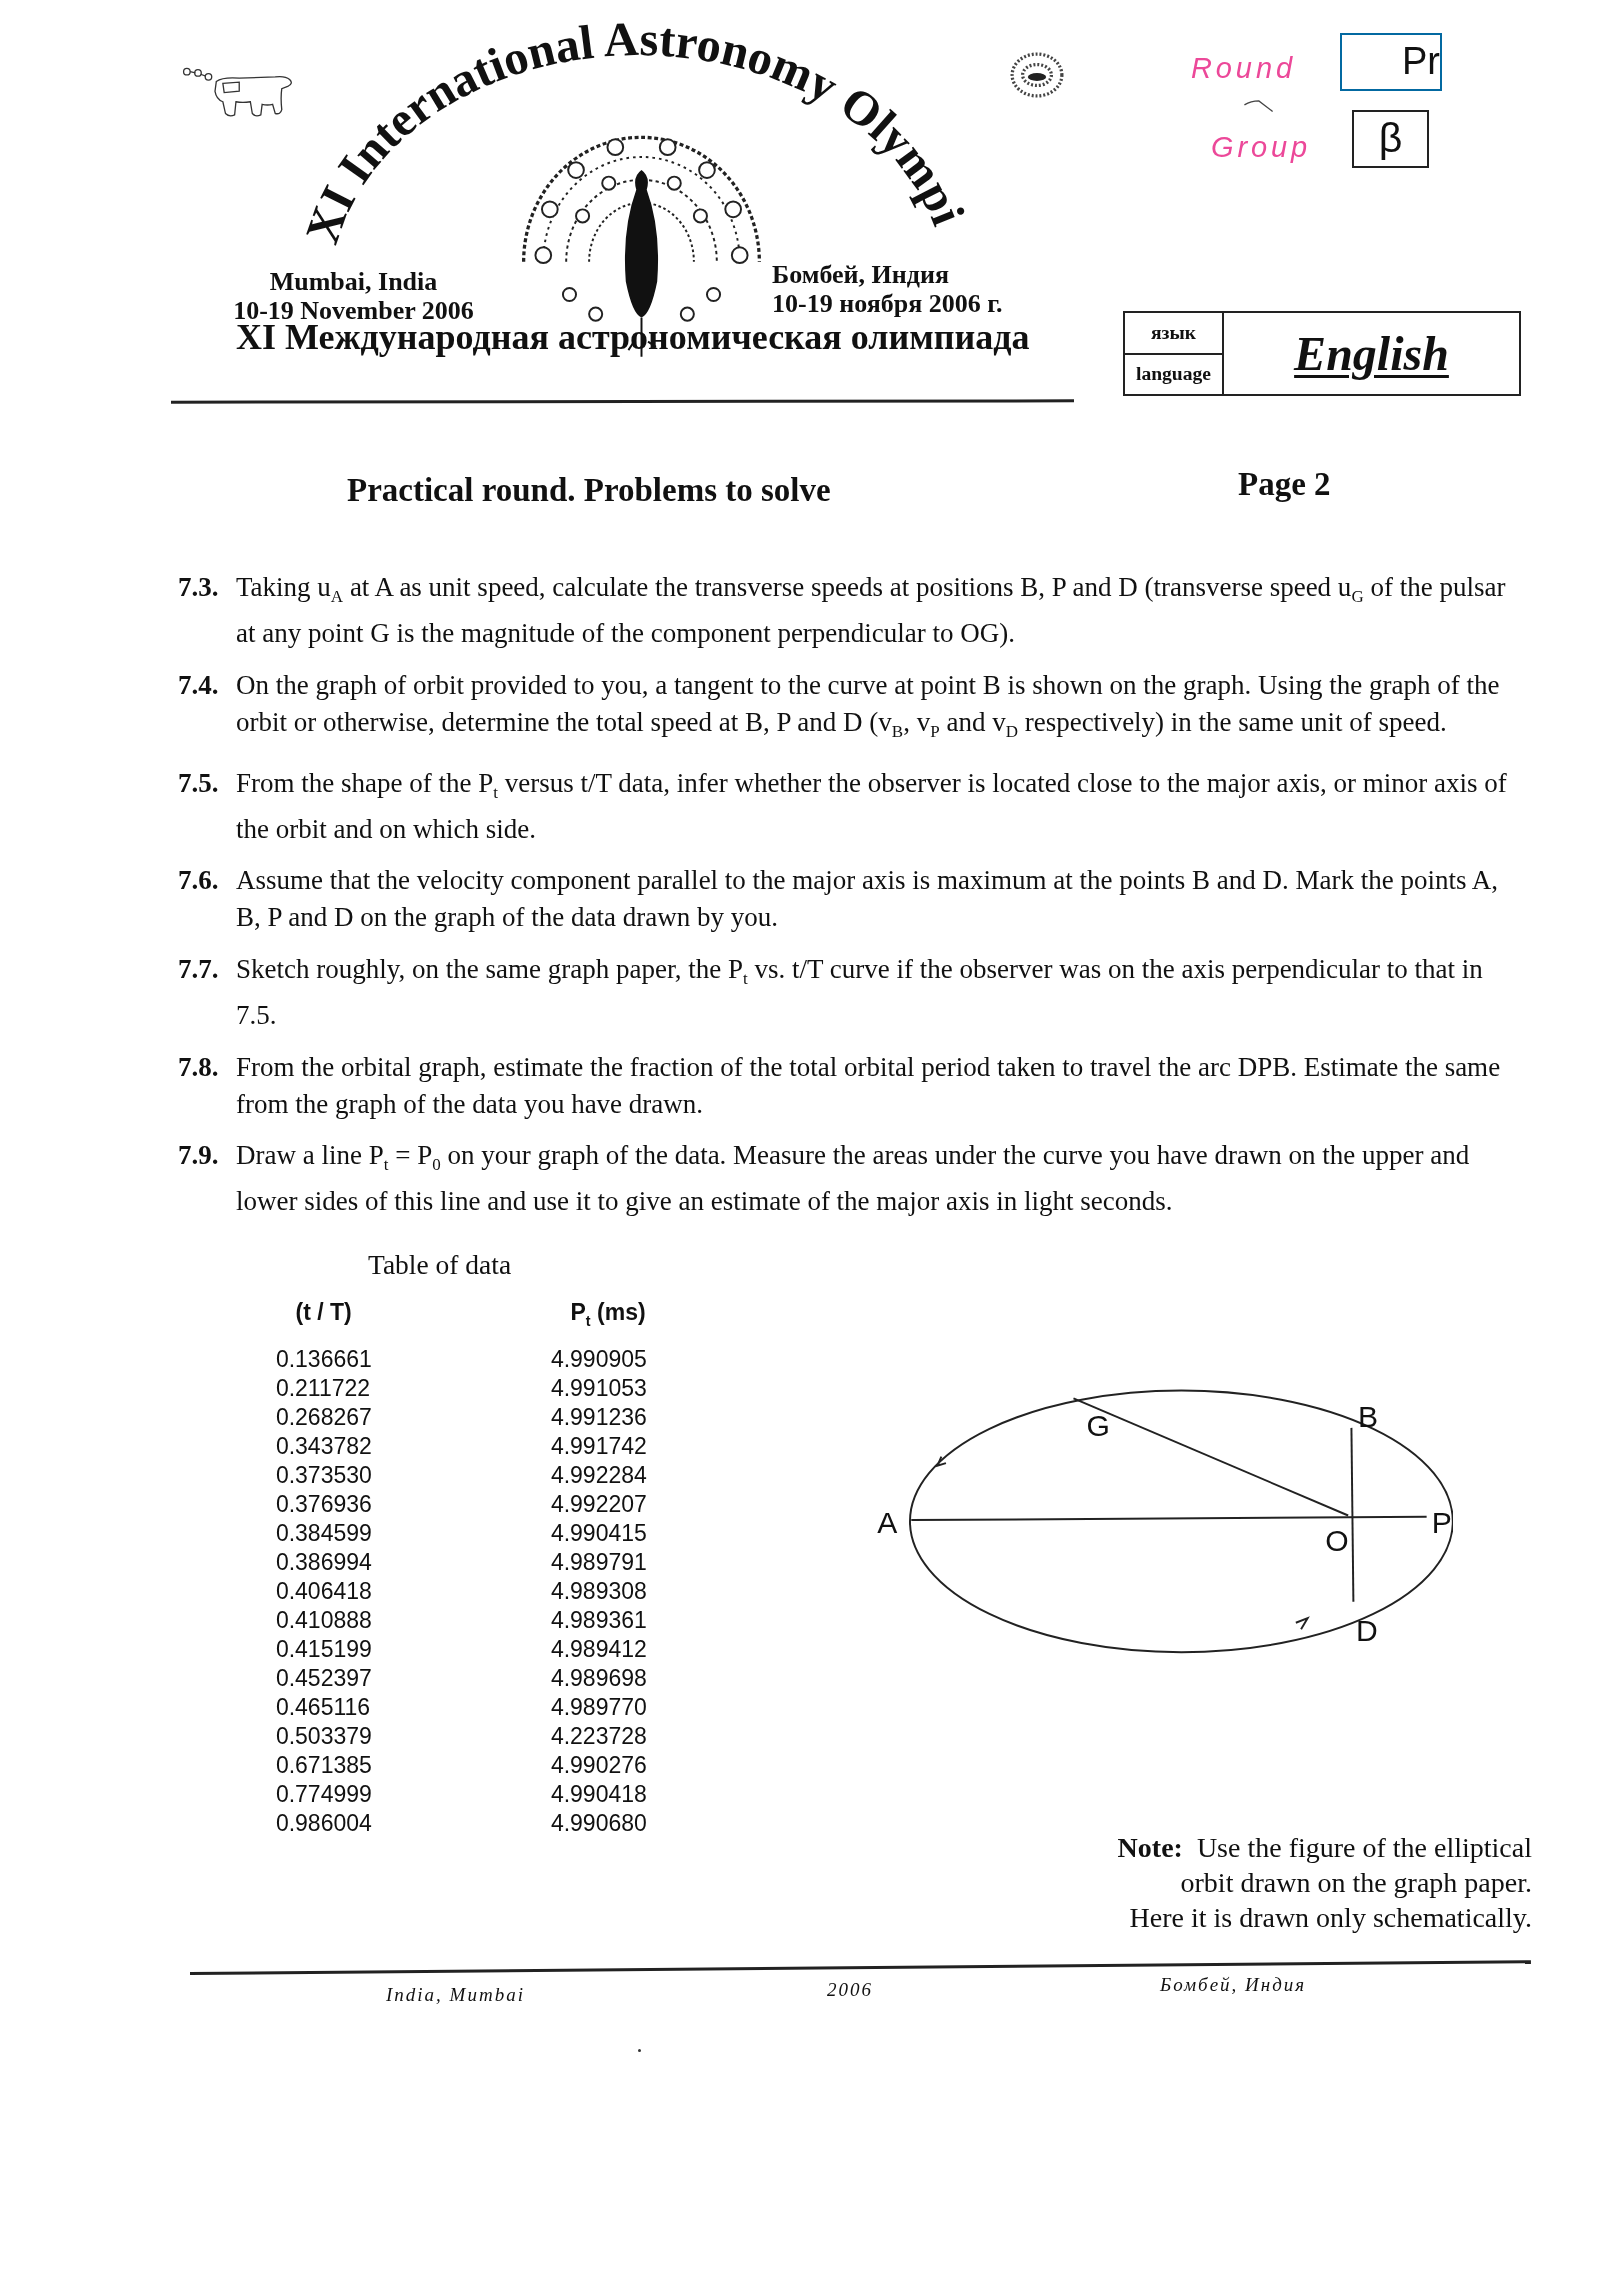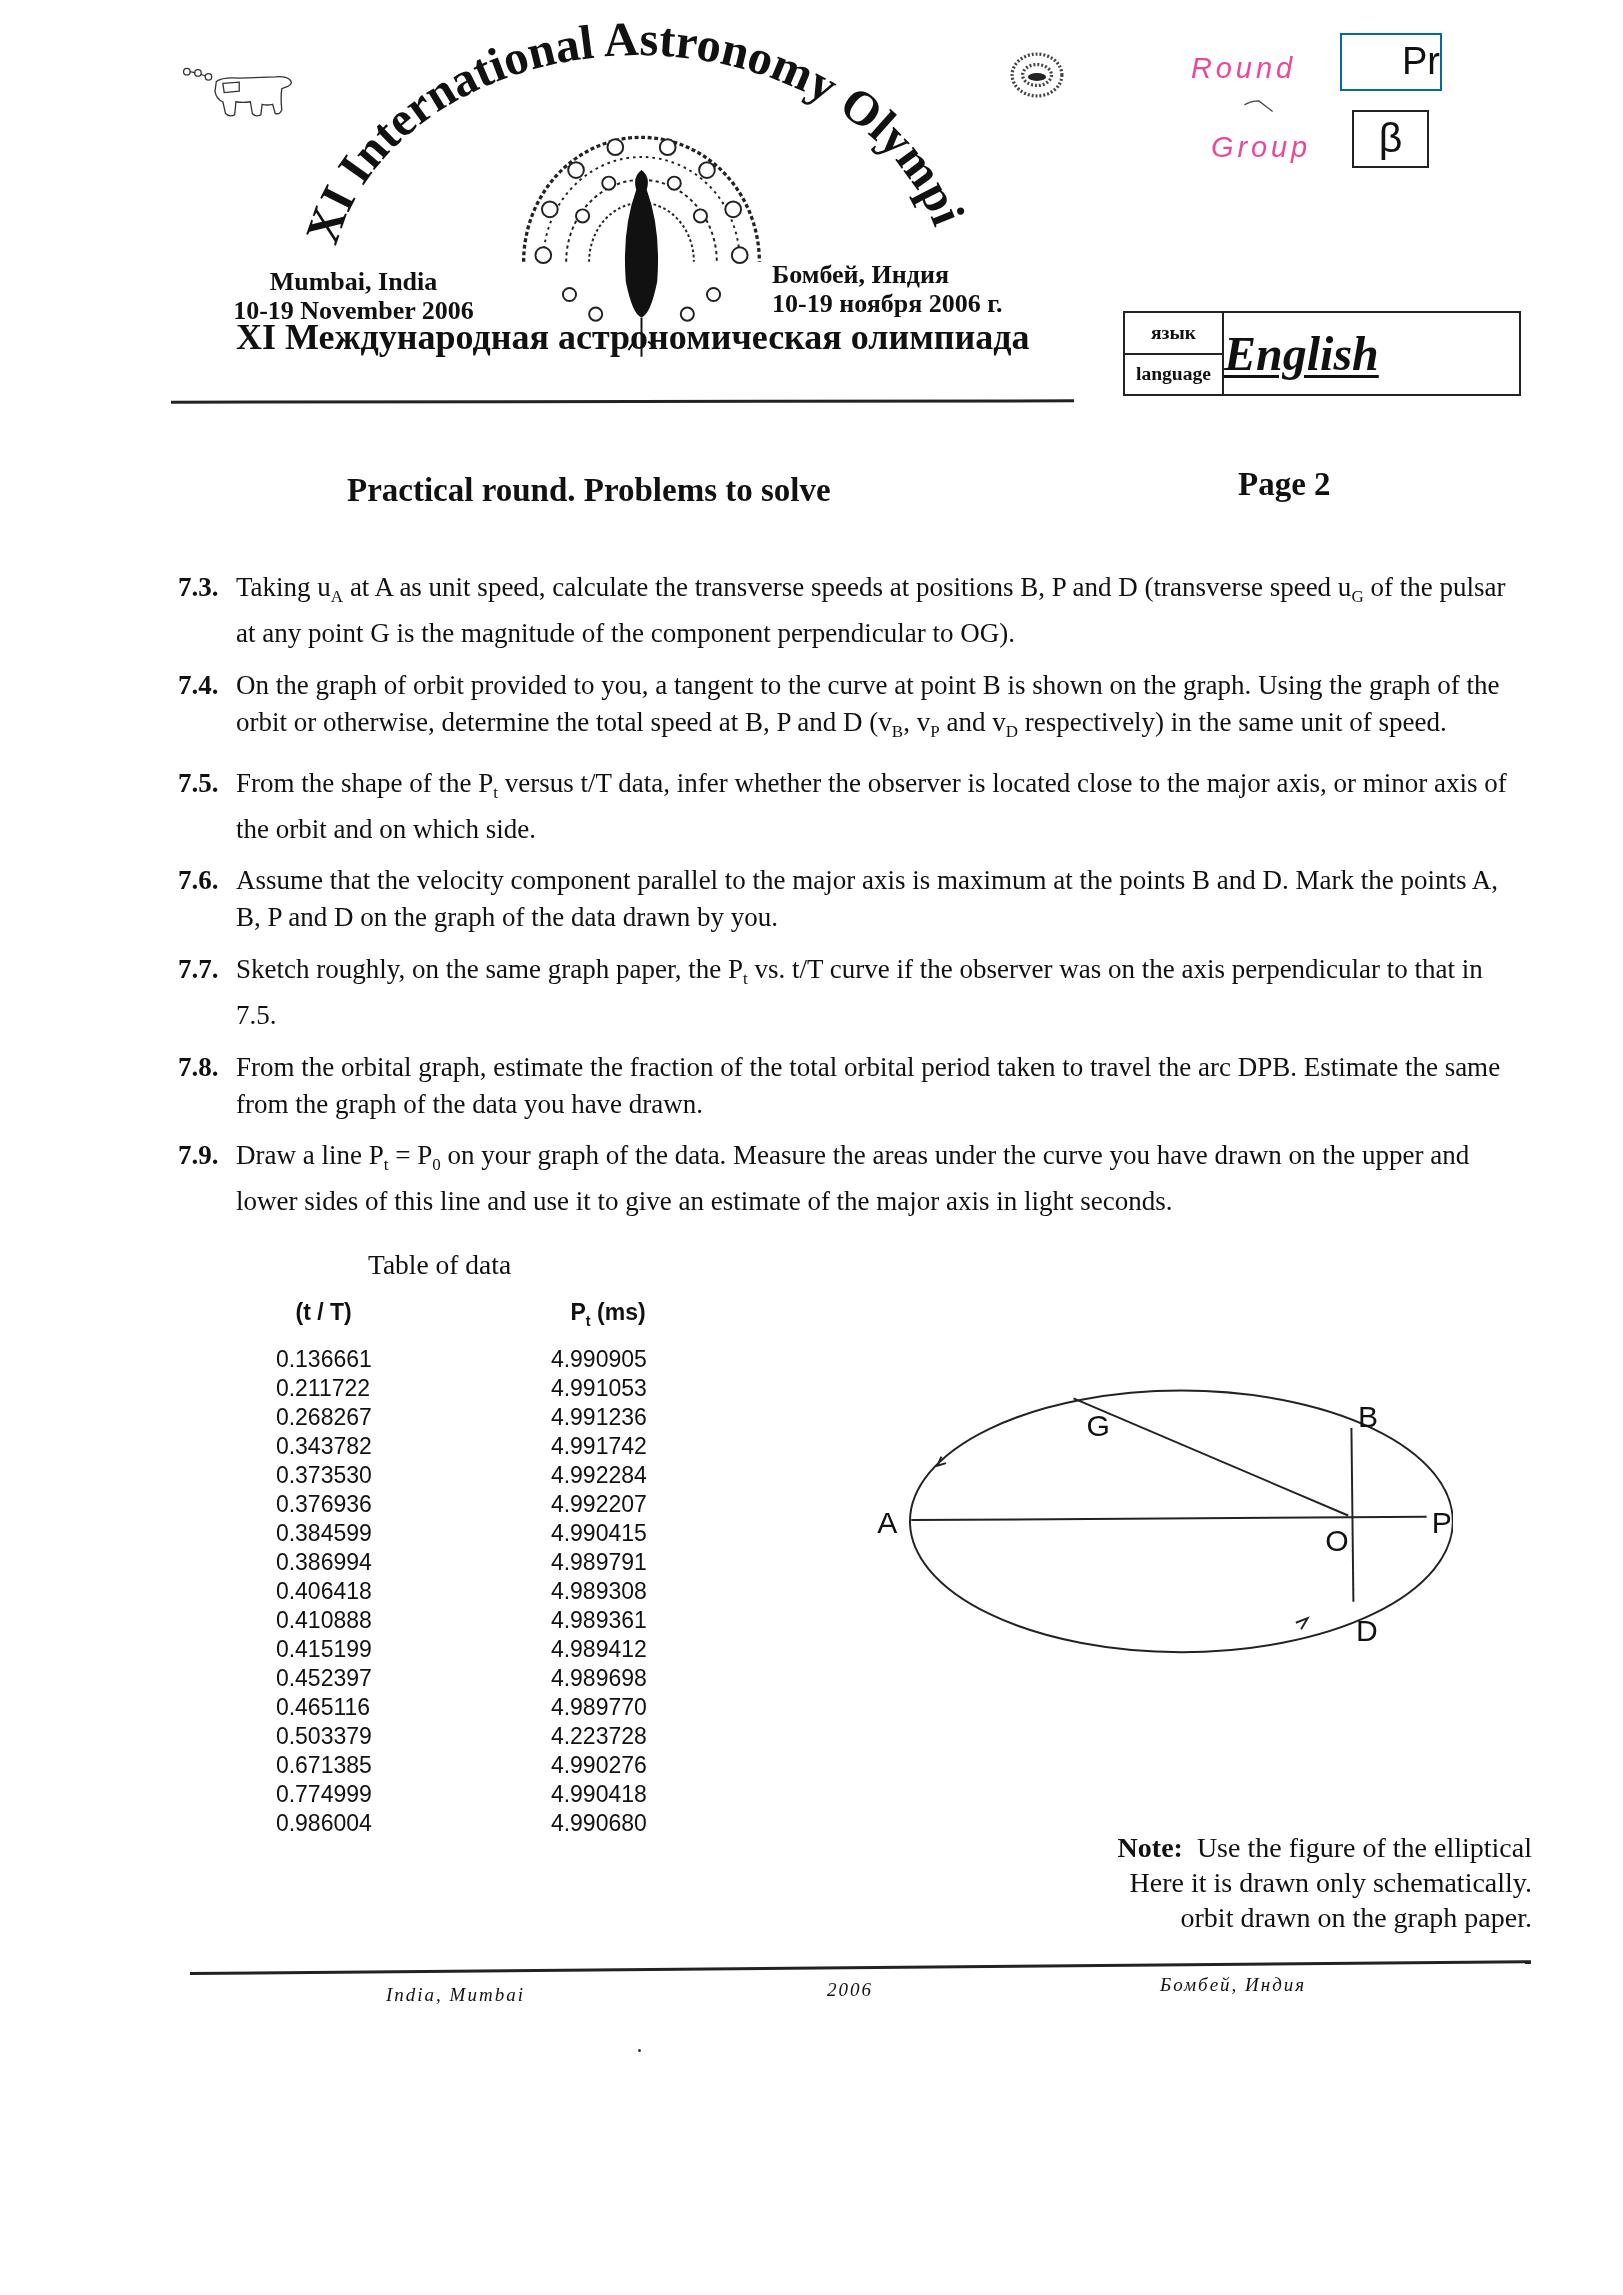--- a/index.html
+++ b/index.html
@@ -17,21 +17,21 @@
   .round-lbl,.group-lbl{font-family:"Liberation Sans","DejaVu Sans",sans-serif;font-style:italic;font-size:29px;letter-spacing:3.9px;color:#ec4899;}
   .round-lbl{left:1191px;top:52px;}
   .group-lbl{left:1211px;top:131px;}
   .round-box{left:1340px;top:33px;width:98px;height:54px;border:2px solid #0369a1;text-align:right;font-family:"Liberation Sans","DejaVu Sans",sans-serif;font-size:38px;line-height:52px;}
   .group-box{left:1352px;top:110px;width:73px;height:54px;border:2px solid #222;text-align:center;font-family:"Liberation Sans","DejaVu Sans",sans-serif;font-size:41px;line-height:52px;}
   .tilde{left:1243px;top:97px;width:33px;height:16.4px;}
   .lang-box{left:1123px;top:311px;width:394px;height:81px;border:2px solid #222;display:flex;}
   .lang-left{width:97px;border-right:2px solid #222;display:flex;flex-direction:column;}
   .lang-left div{flex:1;display:flex;align-items:center;justify-content:center;font-weight:bold;font-size:19.6px;}
   .lang-left div:first-child{border-bottom:2px solid #222;}
-  .lang-right{flex:1;display:flex;align-items:center;}
+  .lang-right{flex:1;display:flex;align-items:center;justify-content:center;}
   .lang-right span{font-style:italic;font-weight:bold;font-size:48px;text-decoration:underline;text-decoration-thickness:2.6px;text-underline-offset:5.2px;}
   
   .sec-title{left:347px;top:472px;font-weight:bold;font-size:33px;}
   .page-no{left:1238px;top:466px;font-weight:bold;font-size:33px;}
   
   .probs{left:178px;top:569px;width:1341px;}
   .prob{position:relative;font-size:27px;line-height:37px;padding-left:58px;margin-bottom:14.4px;}
   .prob .num{position:absolute;left:0;top:0;font-weight:bold;}
   .prob sub{font-size:17px;}
   
@@ -251,22 +251,22 @@
     <text x="340" y="155">G</text>
     <text x="755" y="140">B</text>
     <text x="705" y="330">O</text>
     <text x="868" y="302">P</text>
     <text x="752" y="468">D</text>
   </g>
 </svg>
 
 <div class="abs note">
   <div><b>Note:</b>&nbsp; <span>Use the figure of the elliptical</span></div>
+  <div>orbit drawn on the graph paper.</div>
   <div>Here it is drawn only schematically.</div>
-  <div>orbit drawn on the graph paper.</div>
 </div>
 
 <div class="abs foot-rule"></div>
 <div class="abs foot foot1">India, Mumbai</div>
 <div class="abs foot foot2">2006</div>
 <div class="abs foot foot3">Бомбей, Индия</div>
 <div class="abs dot" style="left:638px;top:2049px;"></div>
 
 
 </body></html>

